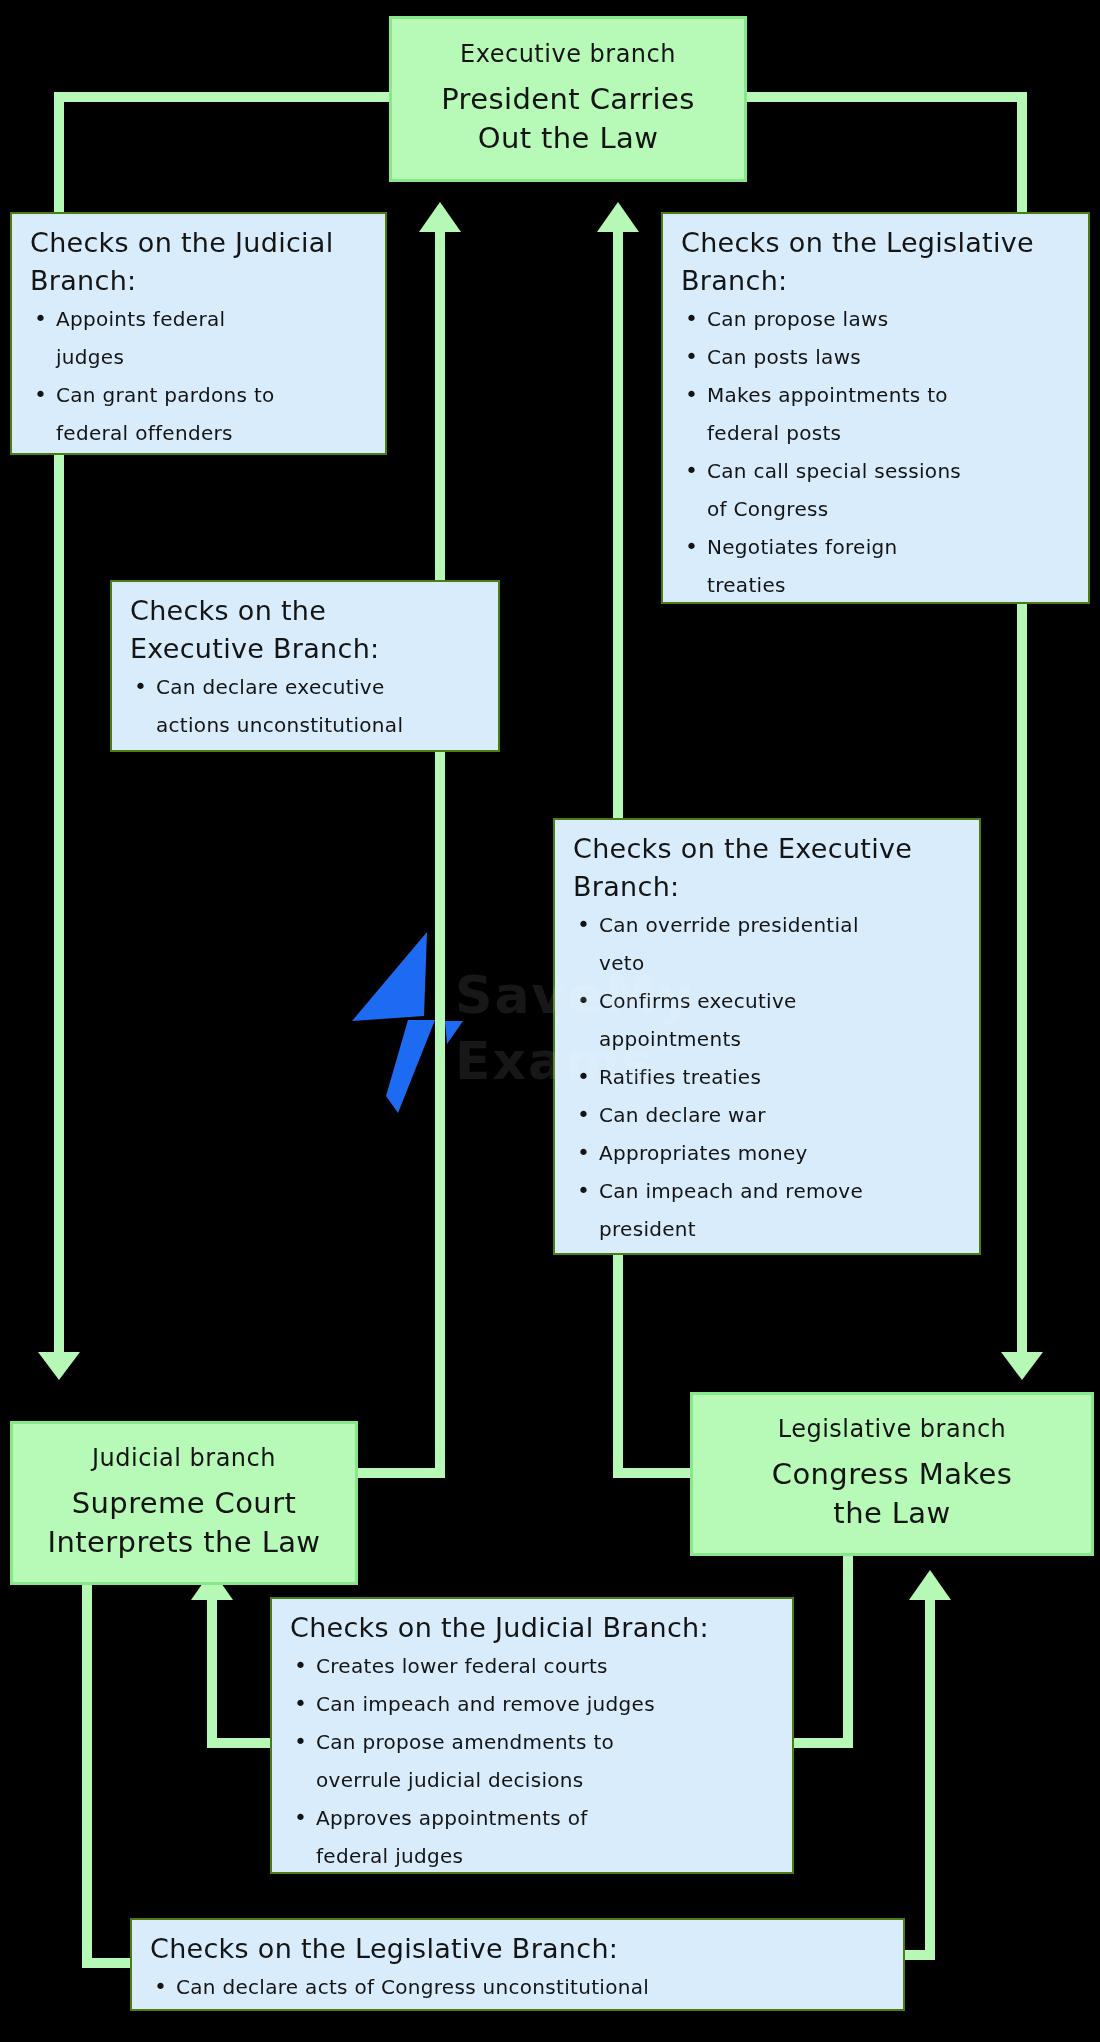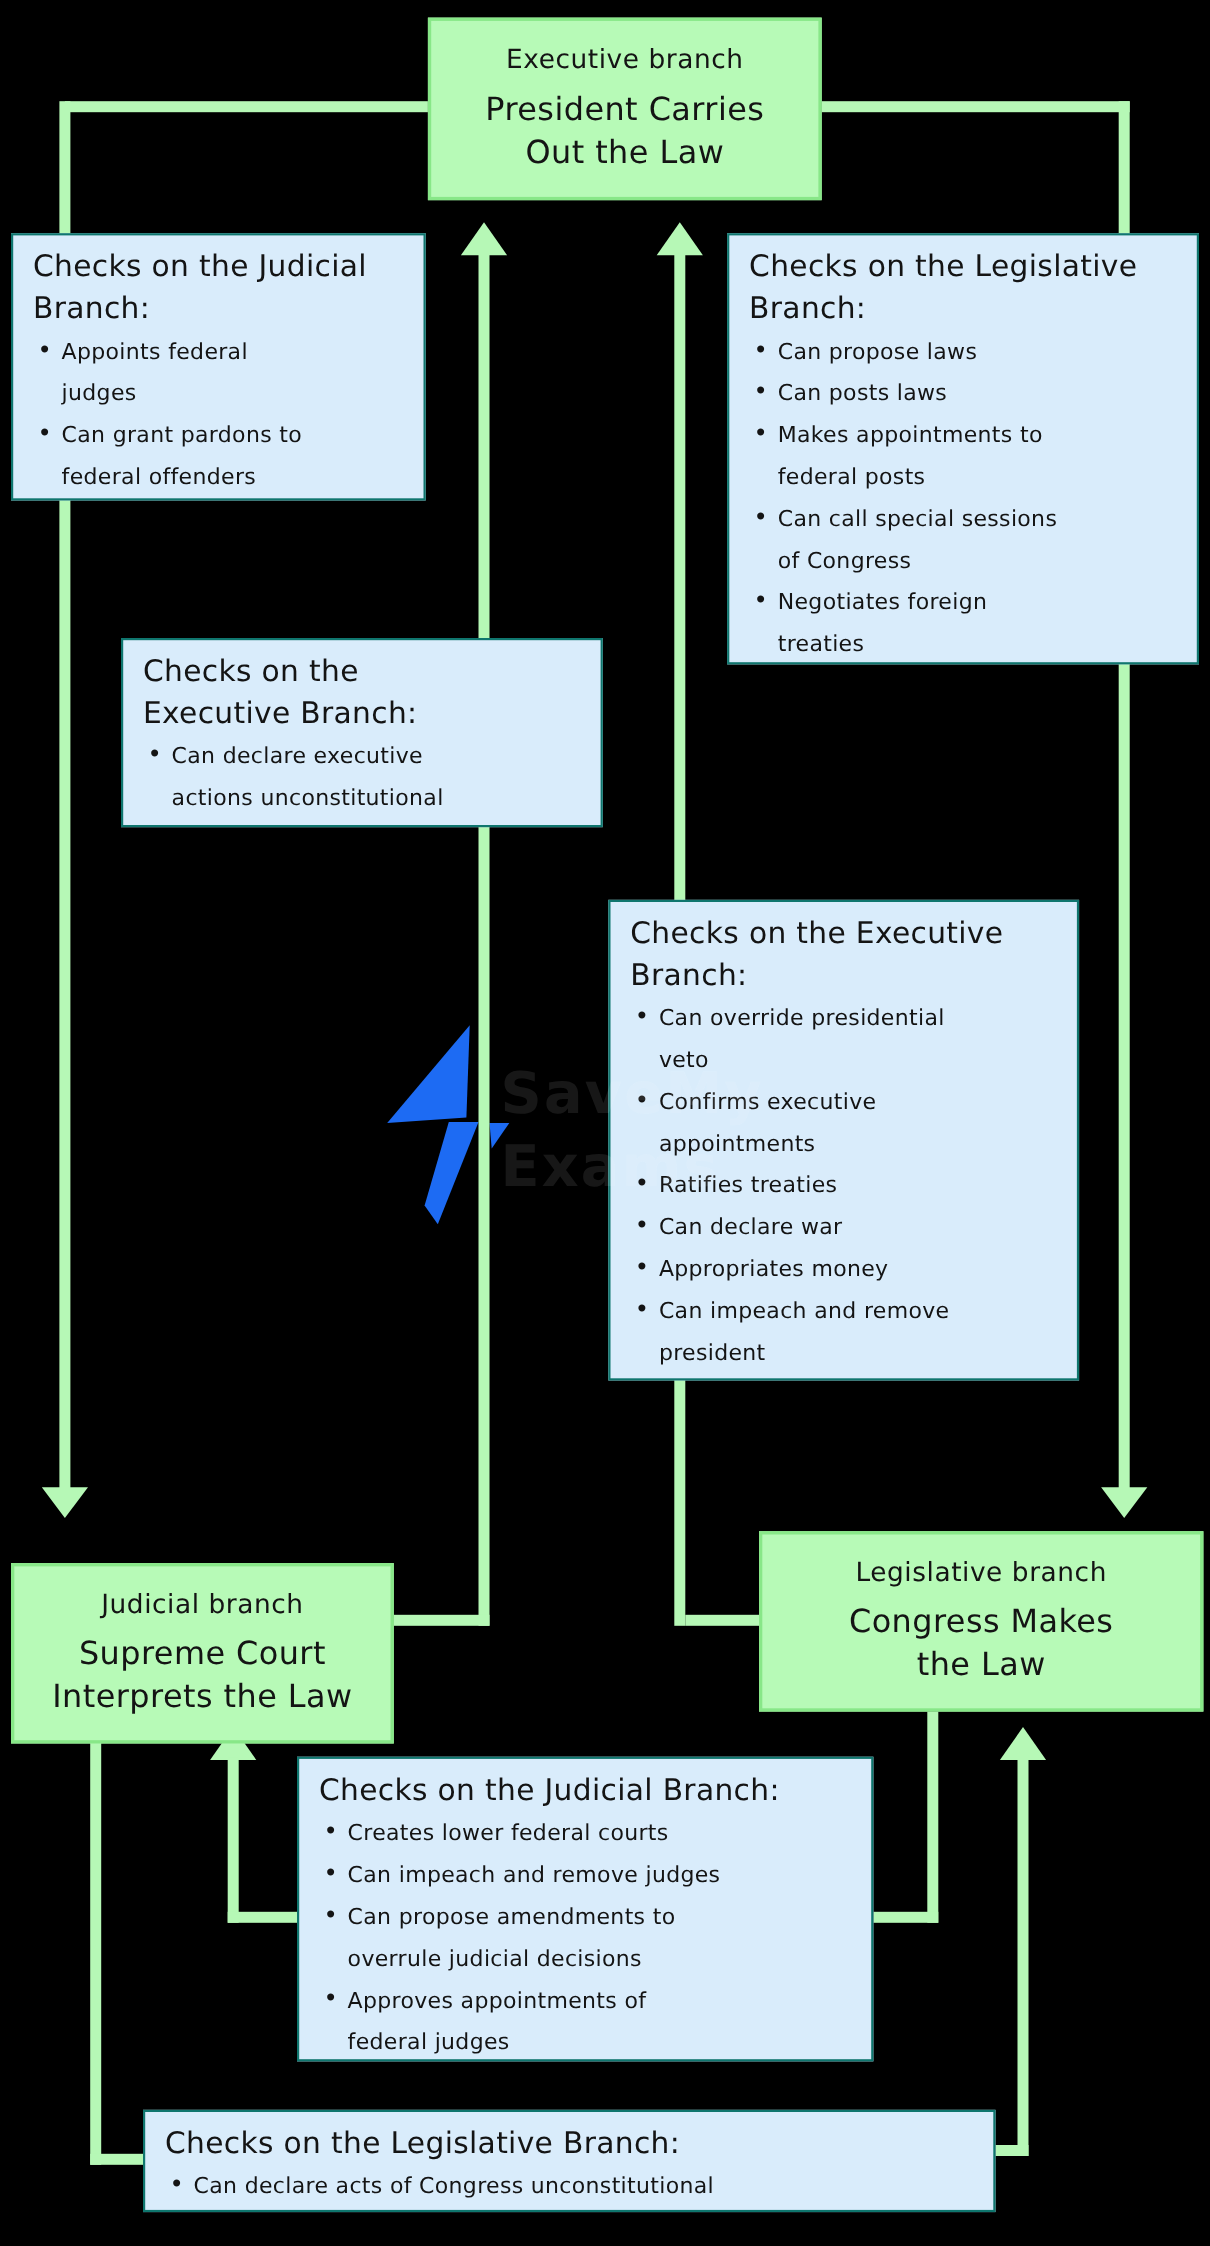--- a/index.html
+++ b/index.html
@@ -15,21 +15,21 @@
   .arr-down{position:absolute;width:0;height:0;z-index:2;
     border-left:21px solid transparent;border-right:21px solid transparent;
     border-top:28px solid #b6f8b6;}
   
   .gbox{position:absolute;background:#b7fab7;border:3px solid #88e788;box-sizing:border-box;
     z-index:3;display:flex;flex-direction:column;align-items:center;justify-content:center;
     text-align:center;gap:12px;}
   .gtitle{font-size:24px;letter-spacing:0.5px;white-space:pre-line;}
   .gsub{font-size:29px;line-height:39px;letter-spacing:0.4px;white-space:pre-line;}
   
-  .cbox{position:absolute;background:#d9ecfb;border:2px solid #0f766e;box-sizing:border-box;
+  .cbox{position:absolute;background:#d9ecfb;border:2px solid #4d7c0f;box-sizing:border-box;
     z-index:3;padding:10px 8px 21px 18px;}
   .cbox-title{font-size:27px;line-height:38px;letter-spacing:0.3px;white-space:pre-line;}
   .bullet{display:flex;align-items:flex-start;}
   .dot{flex:0 0 26px;font-size:22px;line-height:38px;text-align:left;padding-left:4px;box-sizing:border-box;}
   .dot::before{content:"\2022";}
   .btext{flex:1;font-size:20px;line-height:38px;letter-spacing:0.3px;white-space:pre-line;}
   
   #bolt{position:absolute;left:350px;top:928px;width:115px;height:185px;z-index:1;}
   #wmtext{position:absolute;left:455px;top:962px;z-index:6;font-weight:bold;
     font-size:52px;line-height:66px;letter-spacing:2px;color:#fff;opacity:0.09;
@@ -130,21 +130,21 @@
         <span class="btext">Can call special sessions
 of Congress</span>
       </div>
     <div class="bullet">
         <span class="dot"></span>
         <span class="btext">Negotiates foreign
 treaties</span>
       </div>
   </div>
 
-  <div class="cbox" style="left:110px;top:580px;width:438px;height:172px;">
+  <div class="cbox" style="left:110px;top:580px;width:390px;height:172px;">
     <div class="cbox-title">Checks on the
 Executive Branch:</div>
     <div class="bullet">
         <span class="dot"></span>
         <span class="btext">Can declare executive
 actions unconstitutional</span>
       </div>
   </div>
 
   <div class="cbox" style="left:513px;top:818px;width:428px;height:437px;margin-left:40px;">

